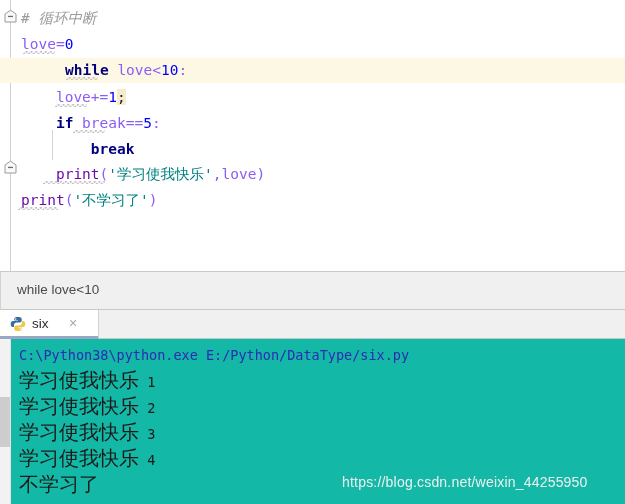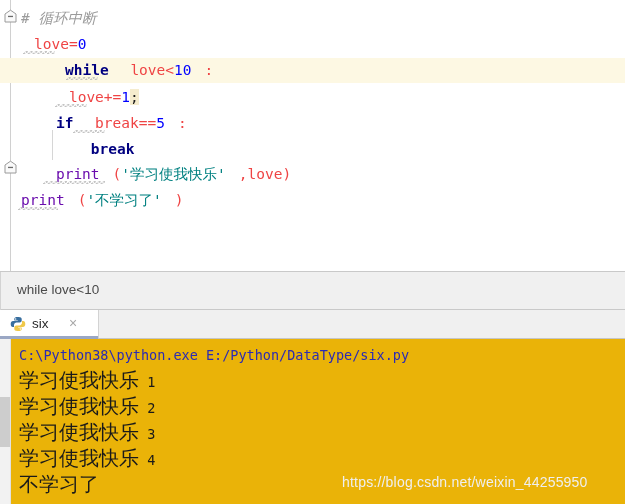--- a/index.html
+++ b/index.html
@@ -65,21 +65,21 @@
     color: #222222;
   }
   .line .txt { padding-left: 21px; display: inline-block; text-align: center; }
   .line.highlight { background: #fdf8e3; padding-left: 44px; }
 
   .kw       { color: #000080; font-weight: bold; }
   .num      { color: #0000ff; }
   .str      { color: #008080; }
   .fn       { color: #6a0dad; }
   .cmt      { color: #9b9b9b; font-style: italic; }
-  .plain    { color: #ef4444; margin-left: 13px; }
+  .plain    { color: #8b5cf6; }
   .semi-warn { background: #f5eccd; color: #1a1a1a; }
 
   .squiggle {
     position: absolute;
     height: 3px;
     background-image:
       radial-gradient(circle at 1.2px 2.6px, #b9b9b9 1.0px, rgba(0,0,0,0) 1.3px),
       radial-gradient(circle at 3.6px 0.6px, #b9b9b9 1.0px, rgba(0,0,0,0) 1.3px);
     background-size: 4.8px 3px;
     background-repeat: repeat-x;
@@ -174,21 +174,21 @@
     left: 98px; top: 0;
     width: 1px; height: 28px;
     background: #d3d3d3;
   }
 
   #console {
     position: absolute;
     left: 0; top: 29px;
     width: 625px;
     height: 165px;
-    background: #eab308;
+    background: #14b8a6;
     overflow: hidden;
   }
   #console-scroll-track {
     position: absolute;
     left: 0; top: 0;
     width: 11px; height: 165px;
     background: #f2f2f2;
     border-right: 1px solid #e2e2e2;
     box-sizing: border-box;
   }

